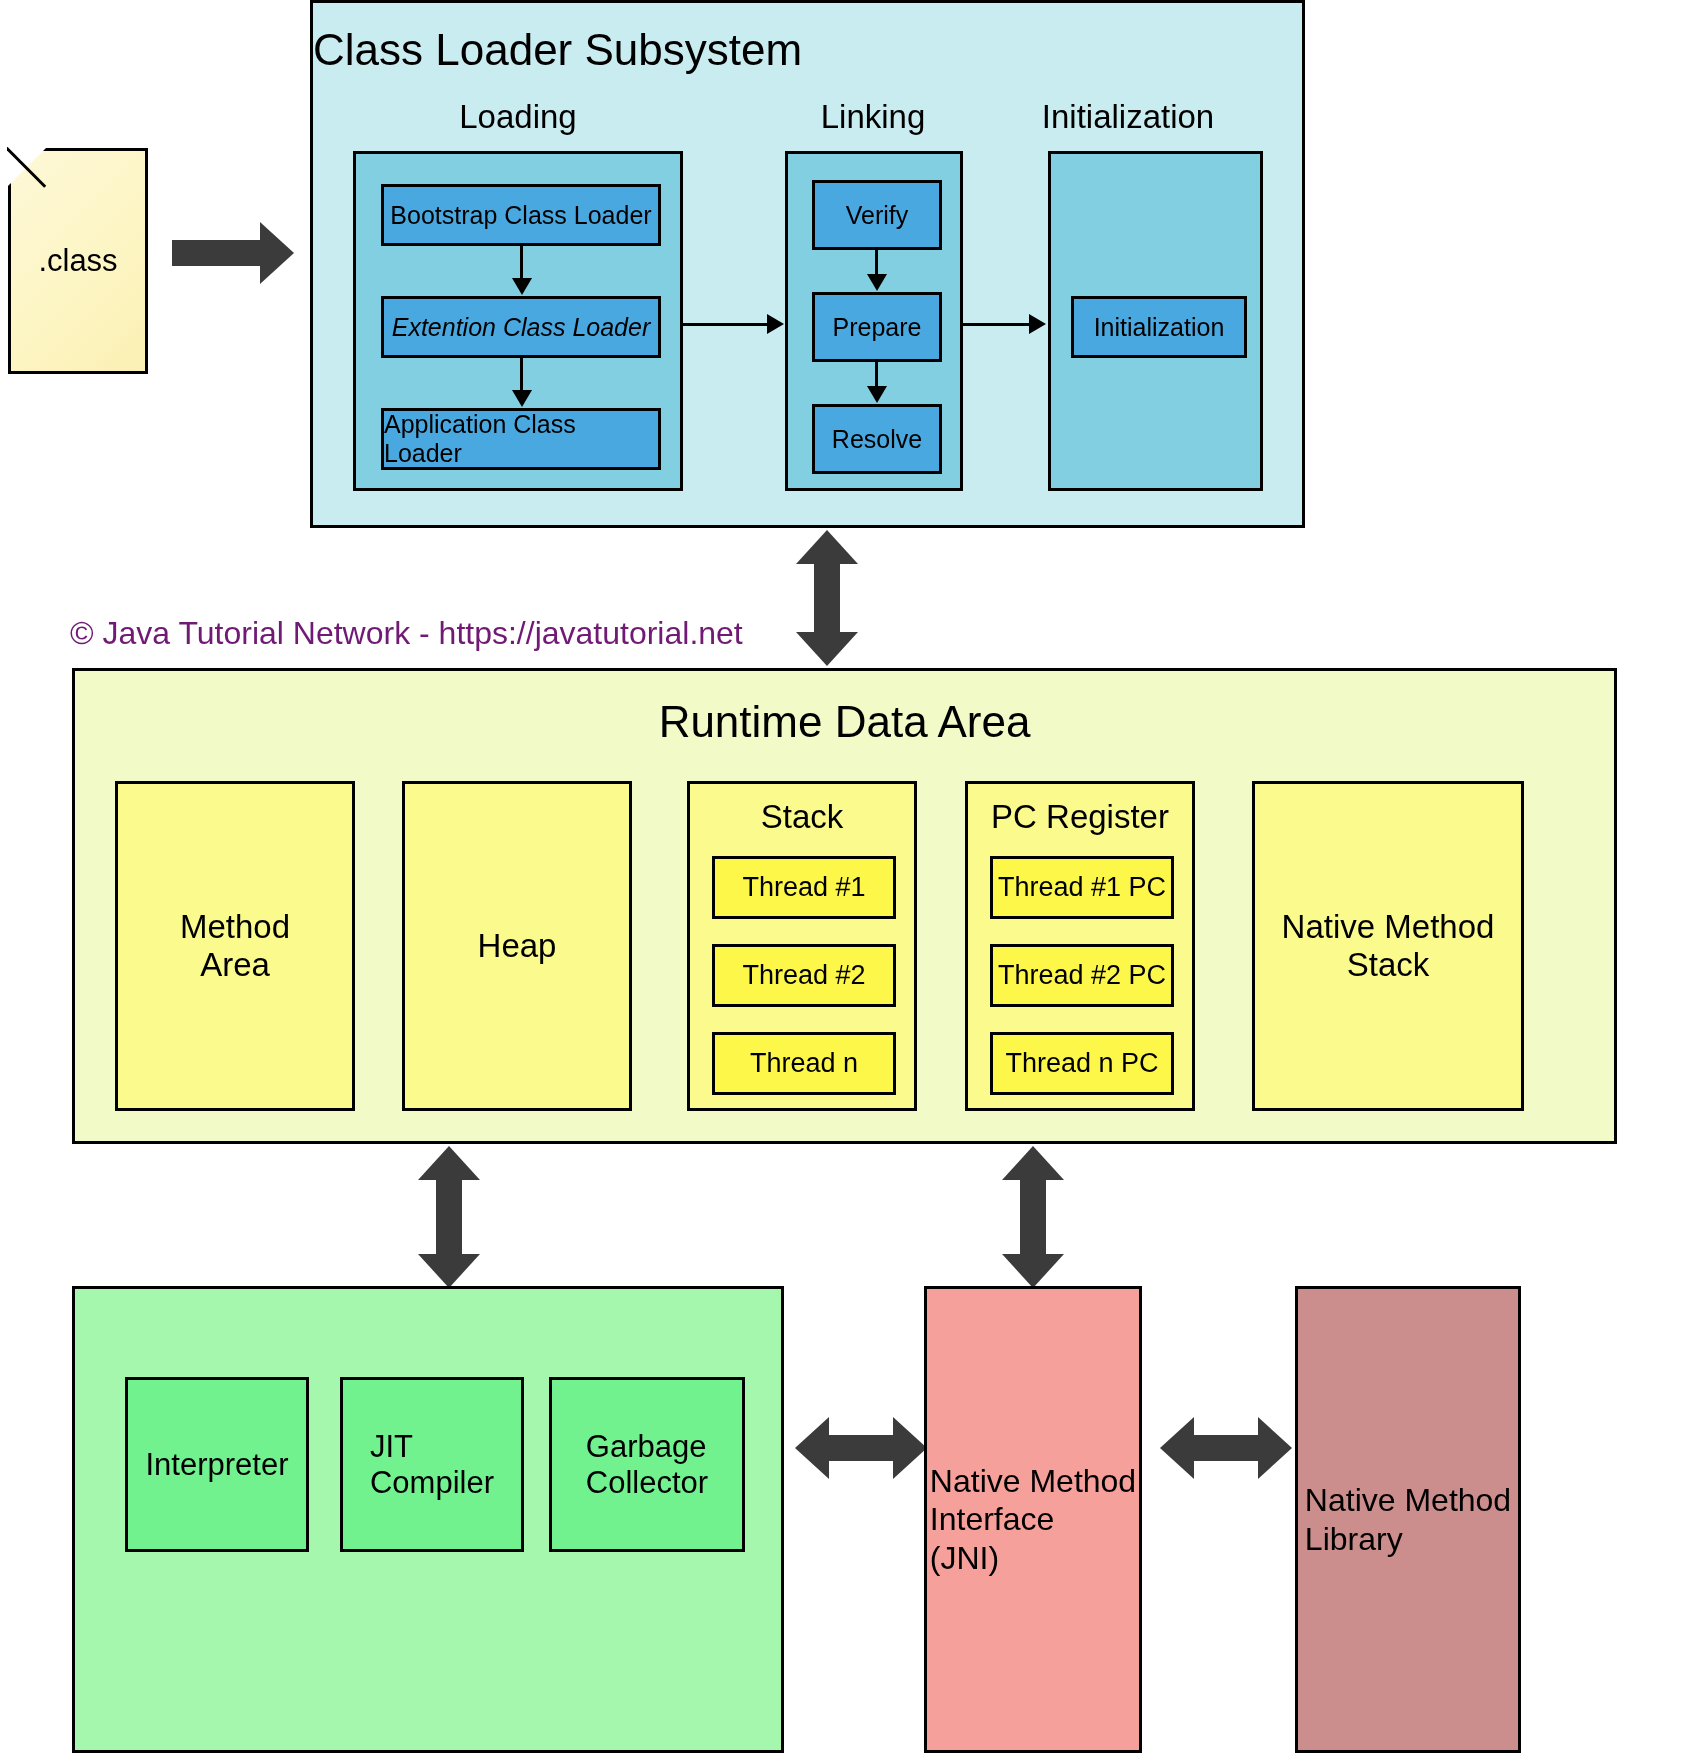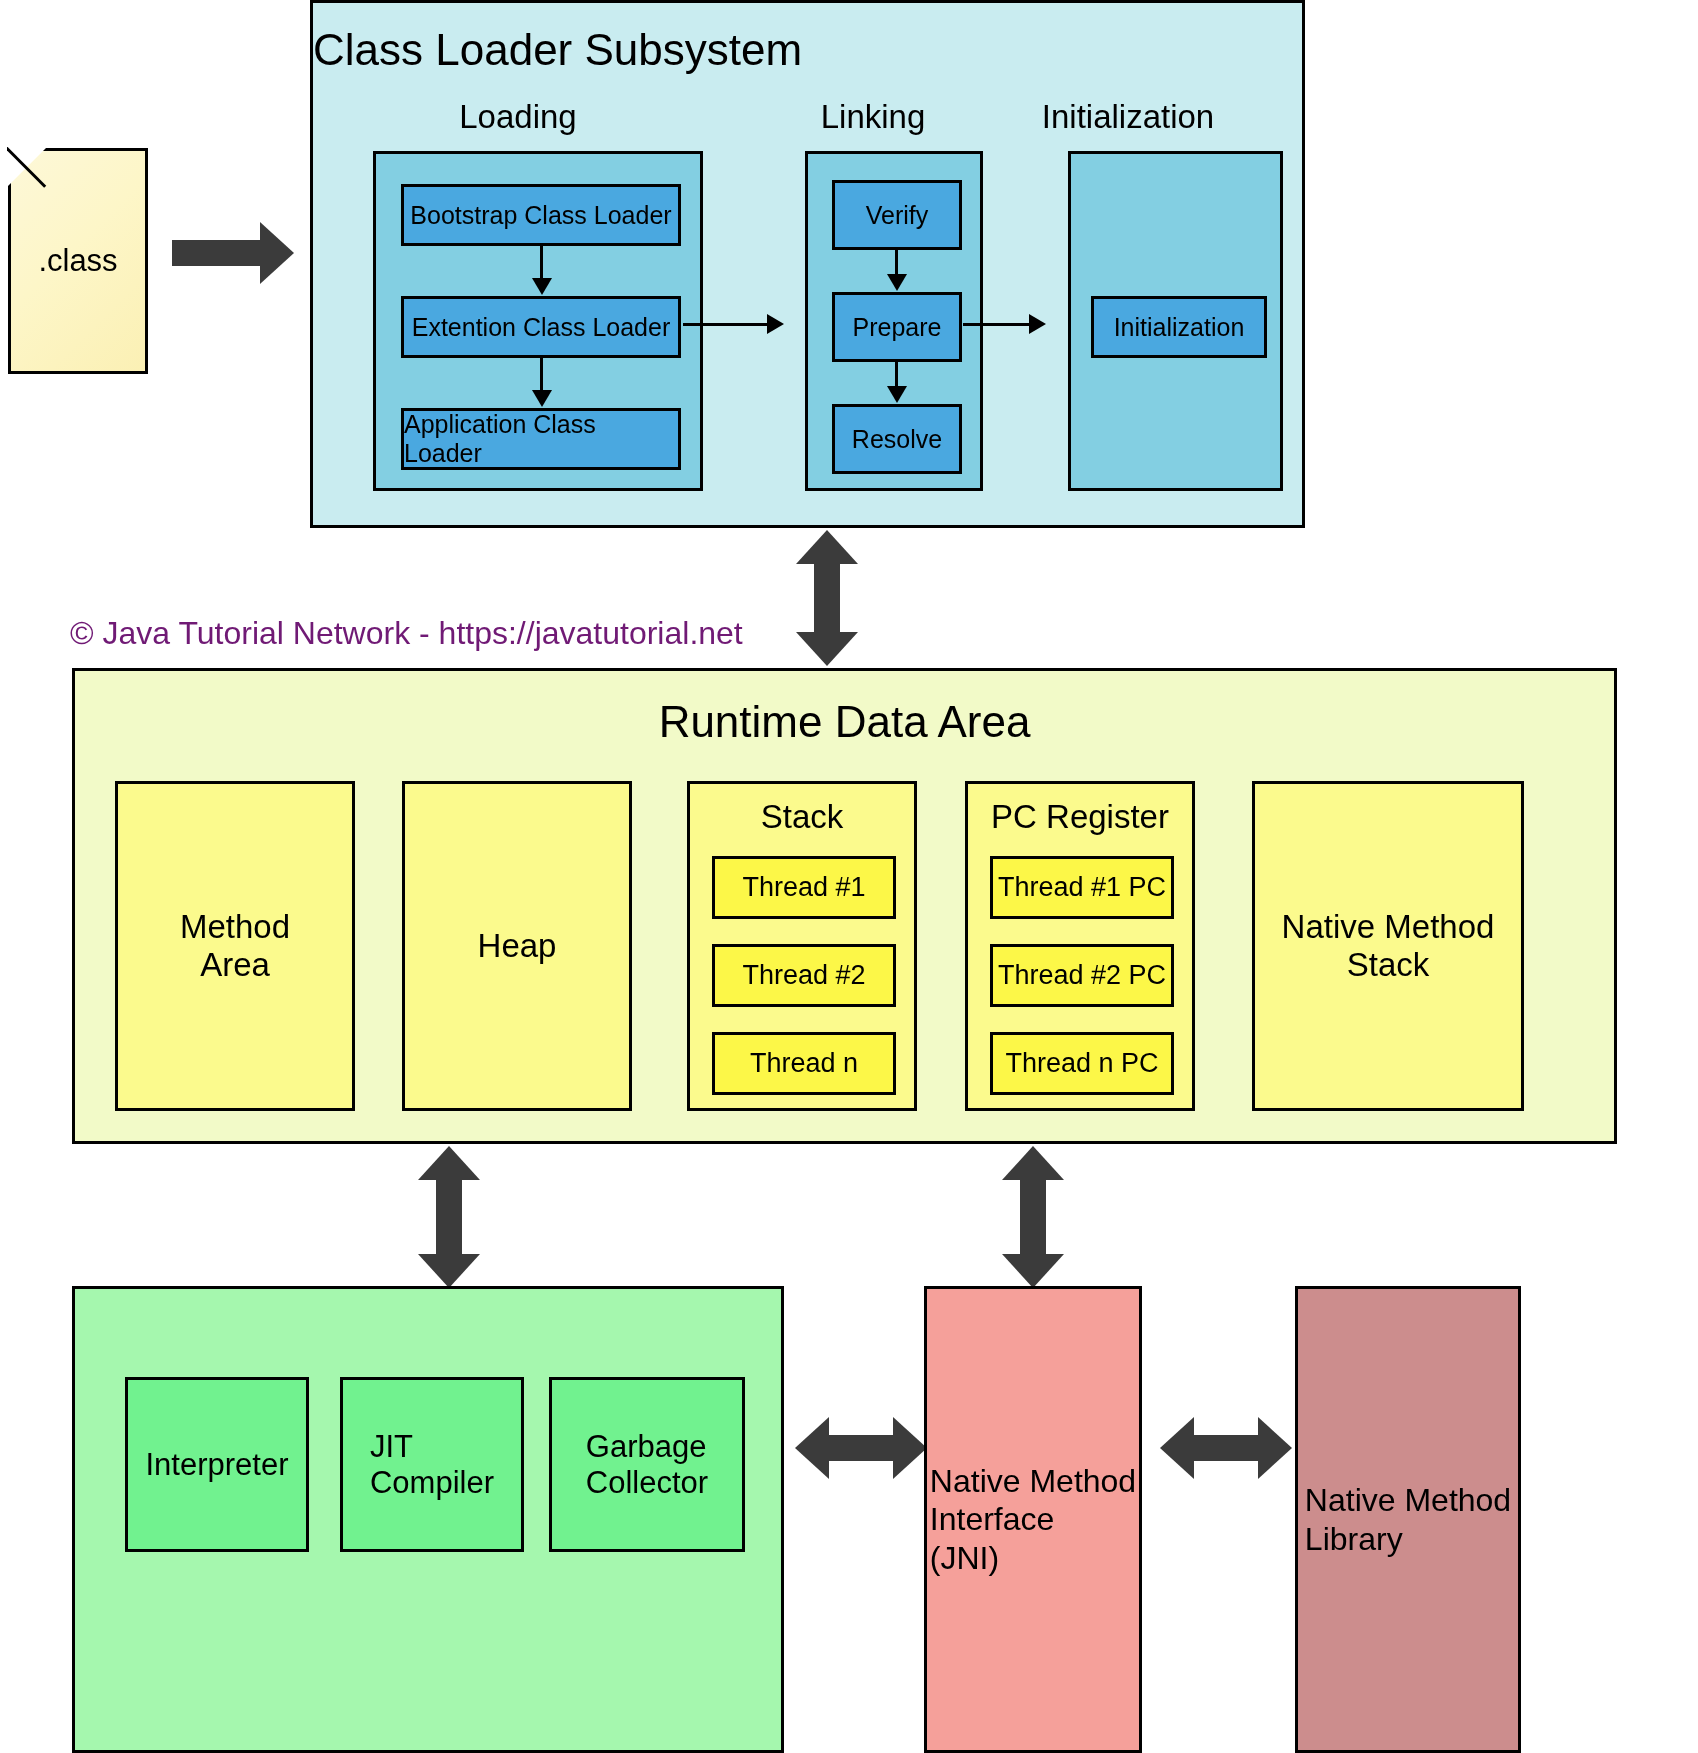--- a/index.html
+++ b/index.html
@@ -115,21 +115,20 @@
     font-size: 44px;
   }
   .phase-label {
     position: absolute;
     font-size: 33px;
     text-align: center;
   }
   .phase-panel {
     background: #83cfe2;
     border: 3px solid #000;
-    margin-left: 20px;
   }
   .inner-blue {
     background: #4aa8e0;
     border: 3px solid #000;
     display: flex; align-items: center; justify-content: center;
     font-size: 25px;
   }
 
   
   .rda-outer {
@@ -234,21 +233,21 @@
     <div class="cls-title">Class Loader Subsystem</div>
 
     <div class="phase-label" style="left:40px; top:95px; width:330px;">Loading</div>
     <div class="phase-label" style="left:470px; top:95px; width:180px;">Linking</div>
     <div class="phase-label" style="left:660px; top:95px; width:310px;">Initialization</div>
 
     <div class="abs phase-panel" style="left:40px; top:148px; width:330px; height:340px;">
       <div class="abs inner-blue" style="left:25px; top:30px; width:280px; height:62px;">
         <span>Bootstrap Class Loader</span>
       </div>
-      <div class="abs inner-blue" style="left:25px; top:142px; width:280px; height:62px;">
+      <div class="abs inner-blue" style="left:25px; top:142px; width:280px; height:62px;font-style:italic;">
         <span>Extention Class Loader</span>
       </div>
       <div class="abs inner-blue" style="left:25px; top:254px; width:280px; height:62px;">
         <span>Application Class Loader</span>
       </div>
 
       <div class="tline-v" style="left:164px; top:92px; height:34px;"></div>
       <div class="thead-d" style="left:156px; top:124px;"></div>
       <div class="tline-v" style="left:164px; top:204px; height:34px;"></div>
       <div class="thead-d" style="left:156px; top:236px;"></div>

